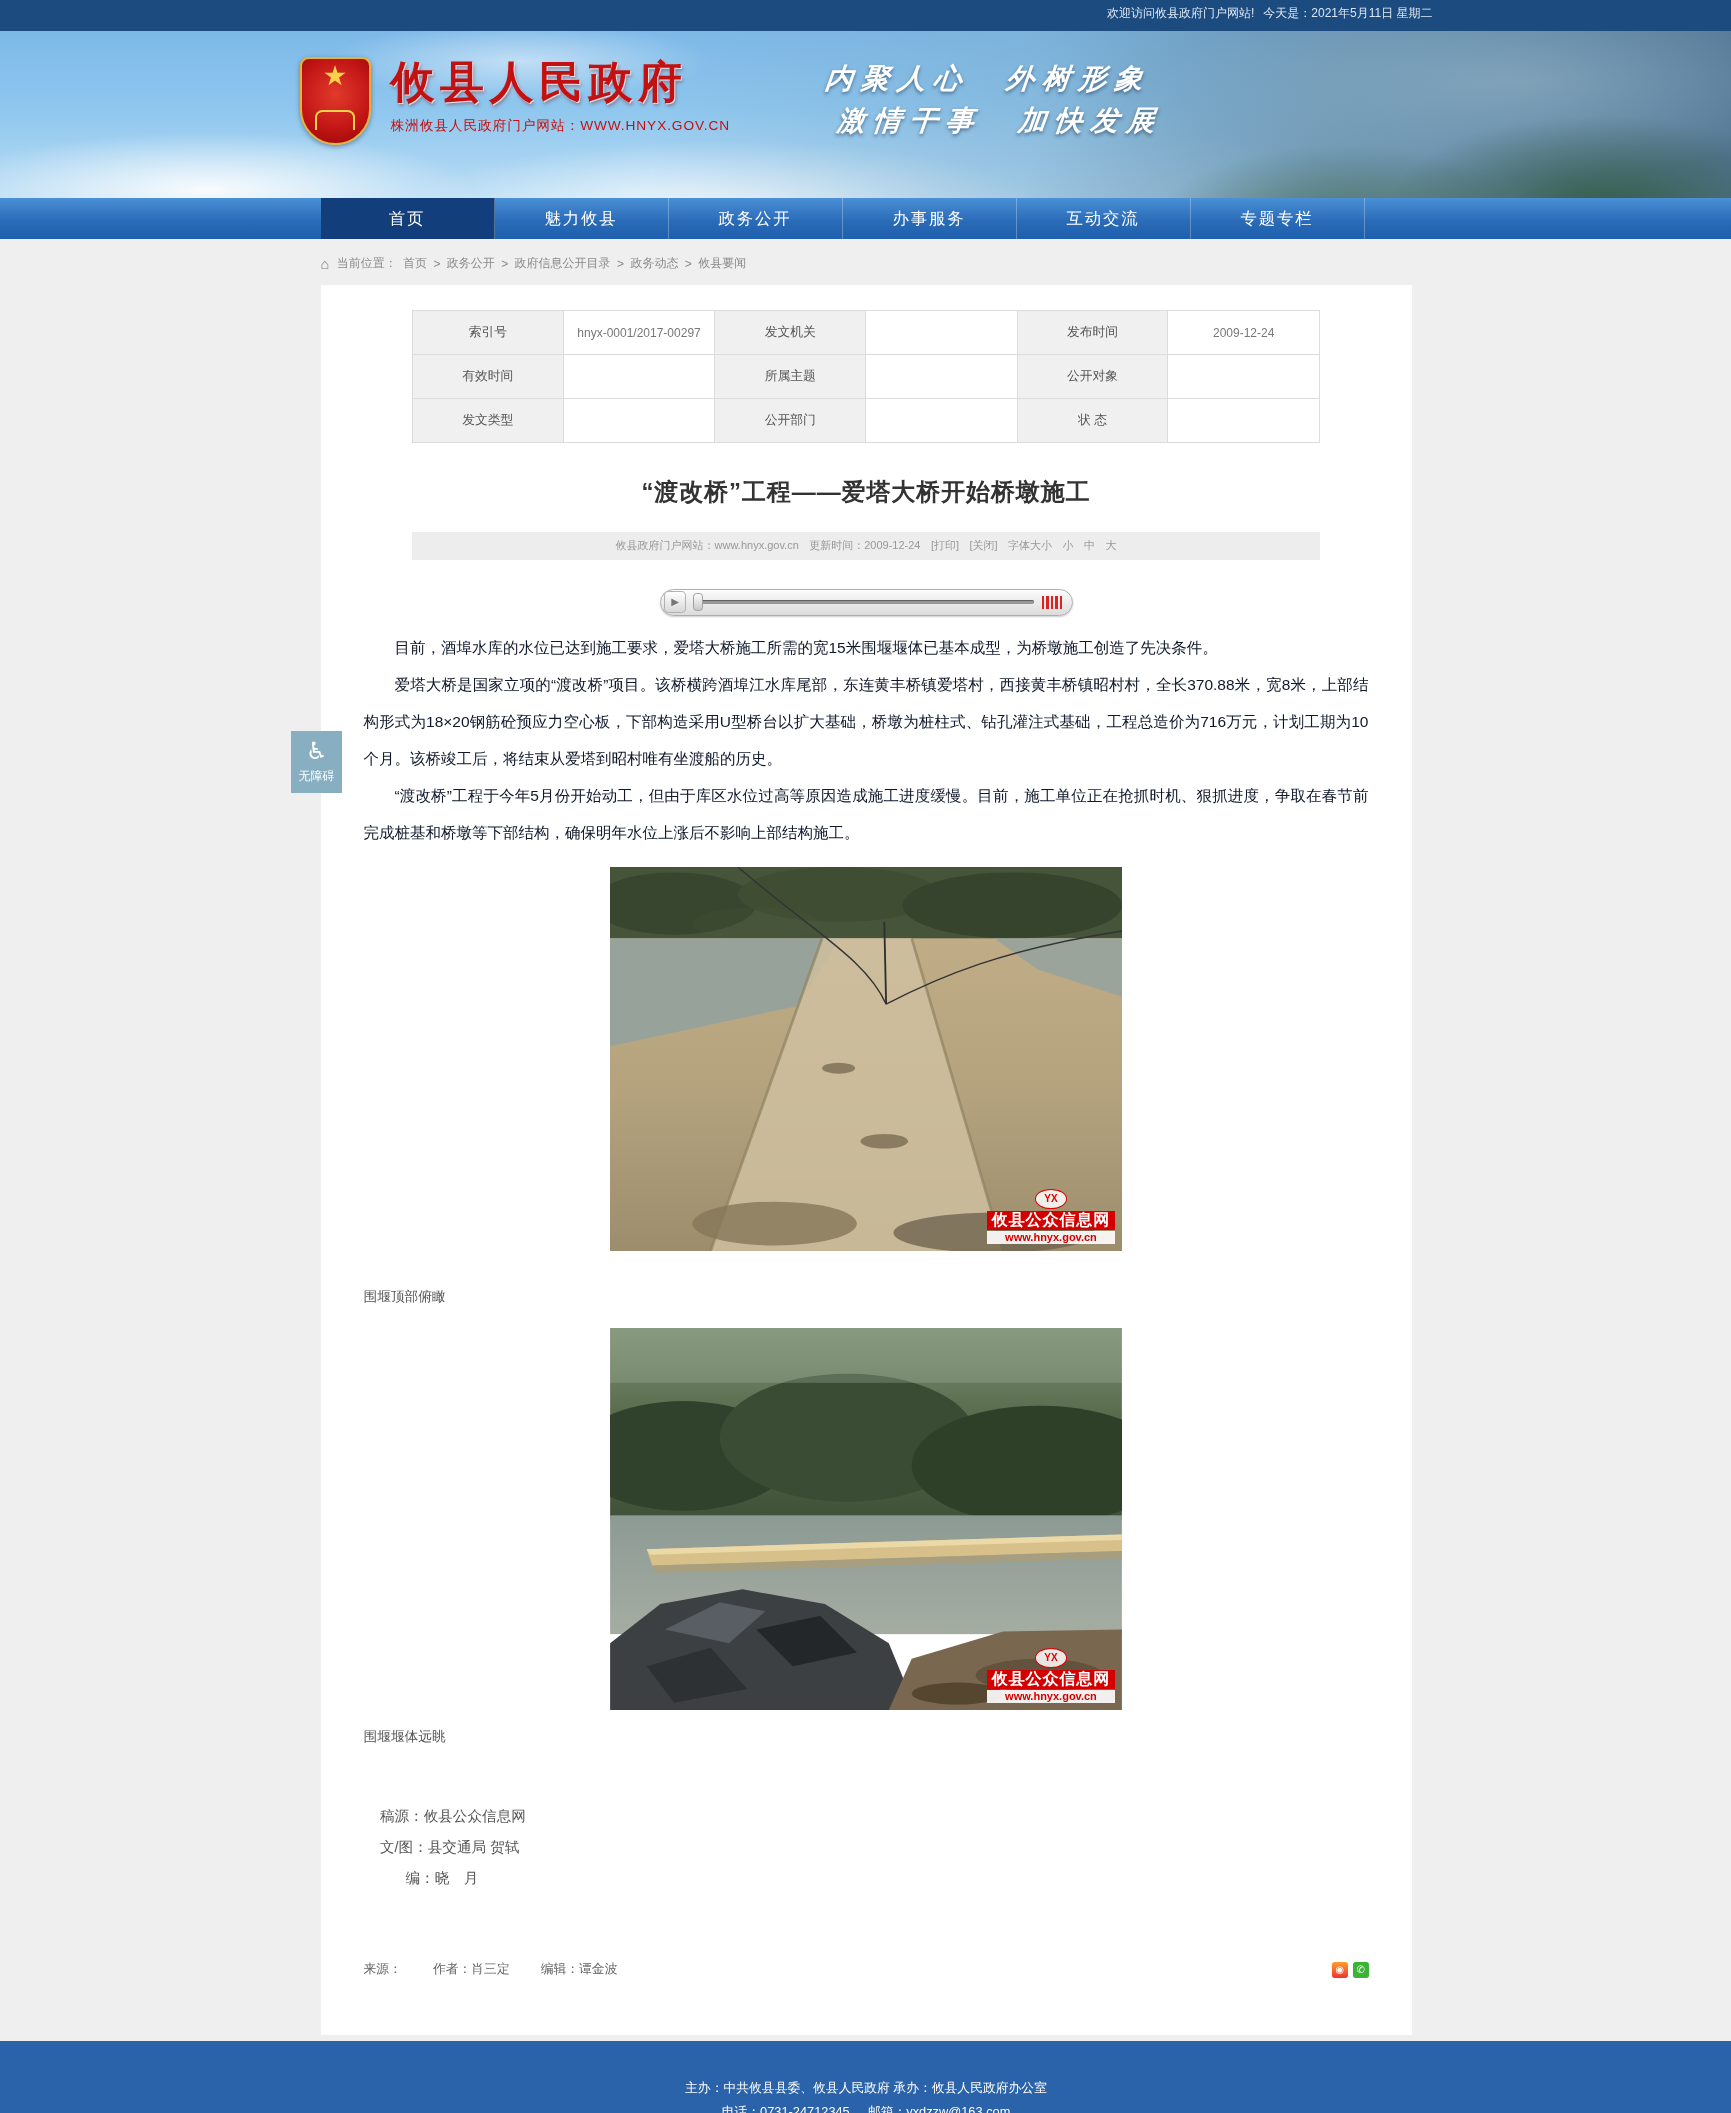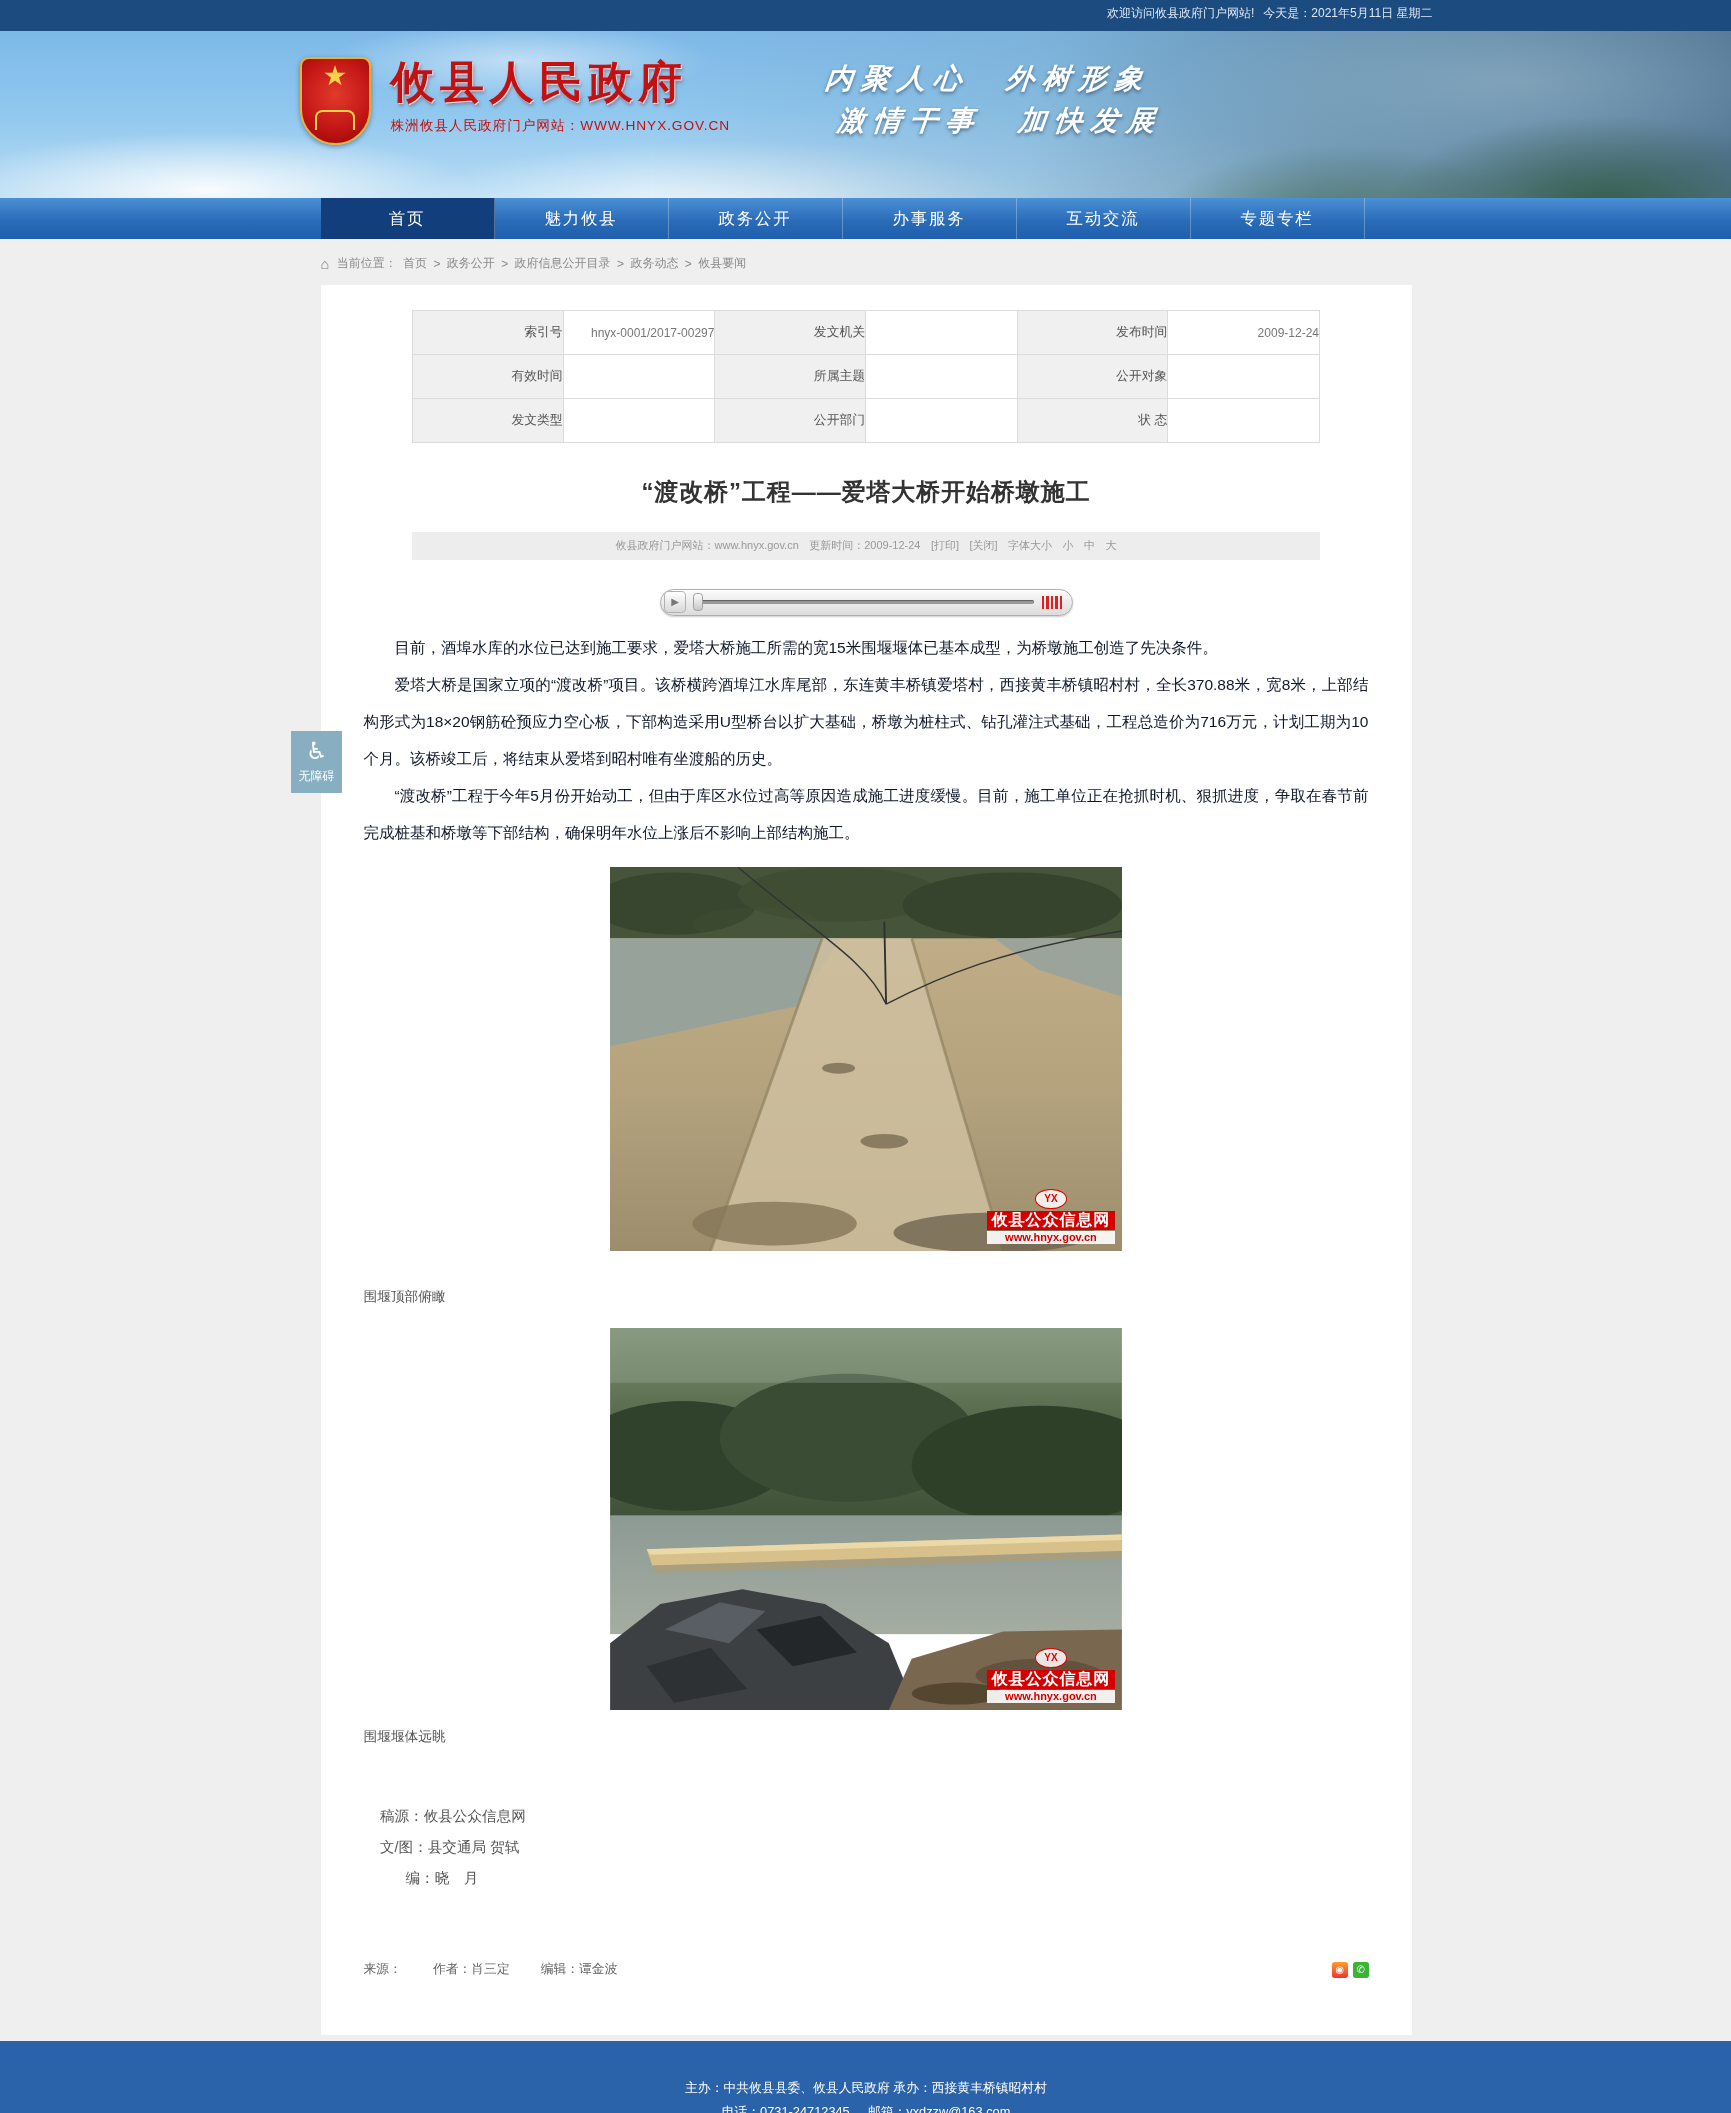--- a/index.html
+++ b/index.html
@@ -69,21 +69,21 @@
   .crumb { width:1091px; margin:0 auto; font-size:12px; color:#8a8a8a; display:flex; align-items:center; }
   .crumb .home-ic { color:#7c7c7c; font-size:14.6px; margin-right:7.3px; }
   .crumb span { margin-right:6.4px; }
   .crumb .lnk { cursor:pointer; }
 
   
   .panel { width:1091px; margin:0 auto 5.5px; background:#fff; padding:25px 43px 57px; }
 
   table.meta-table { width:908px; margin:0 auto; border-collapse:collapse; }
   table.meta-table td {
-    border:0.9px solid #dcdcdc; height:44px; text-align:right; vertical-align:middle;
+    border:0.9px solid #dcdcdc; height:44px; text-align:center; vertical-align:middle;
   }
   td.k { width:151px; background:#f0f0f0; color:#555; font-size:12.8px; }
   td.v { width:152px; background:#fff; color:#777; font-size:12px; }
 
   .art-title { text-align:center; font-size:24px; font-weight:bold; color:#333; margin-top:33px; letter-spacing:0.9px; }
 
   .art-meta {
     width:908px; margin:24px auto 0; background:#ededed; height:27.4px; line-height:27.4px;
     text-align:center; font-size:11px; color:#999;
   }
@@ -358,21 +358,21 @@
     </div>
   </div>
 </div>
 
 <div class="a11y">
   <div class="glyph">♿</div>
   <div class="lbl">无障碍</div>
 </div>
 
 <div class="footer">
-  <div class="row">主办：中共攸县县委、攸县人民政府 承办：西接黄丰桥镇昭村村</div>
+  <div class="row">主办：中共攸县县委、攸县人民政府 承办：攸县人民政府办公室</div>
   <div class="row">
     <span>电话：0731-24712345</span>
     <span>邮箱：yxdzzw@163.com</span>
   </div>
   <div class="row">
     <span>湘ICP备13011592号</span>
     <span>网站识别码：4302230045</span>
   </div>
 
 </div>

